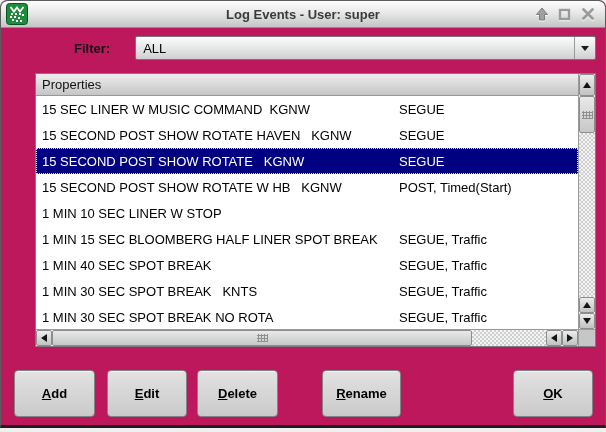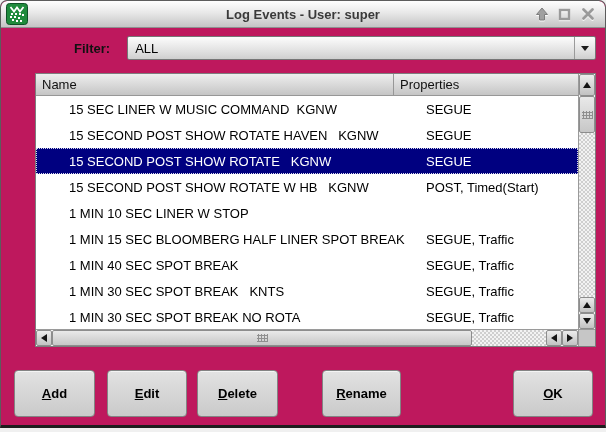--- a/index.html
+++ b/index.html
@@ -27,21 +27,21 @@
     font-size:13px;font-weight:bold;color:#3a3a3a;pointer-events:none;
   }
   .win-controls{margin-left:auto;display:flex;align-items:center;gap:8px;margin-right:10px;}
   .win-btn{width:15px;height:15px;display:flex;align-items:center;justify-content:center;
     filter:drop-shadow(0 1px 0 rgba(255,255,255,.85));}
 
   
   .filter-row{display:flex;align-items:center;height:24px;margin:8px 9px 0 0;padding-left:41px;}
   .filter-label{font-size:13px;font-weight:bold;color:#111;padding-left:32px;}
   .combo{
-    flex:1;height:24px;margin-left:17px;
+    flex:1;height:24px;margin-left:25px;
     border:1px solid #767676;border-radius:2px;
     background:linear-gradient(#fcfcfc,#dedede 70%,#cfcfcf);
     display:flex;align-items:center;padding-left:7px;
     font-size:13px;color:#000;text-align:center;
   }
   .combo-arrow-btn{
     margin-left:auto;align-self:stretch;width:21px;
     border-left:1px solid #9a9a9a;
     display:flex;align-items:center;justify-content:center;
   }
@@ -56,21 +56,21 @@
     position:absolute;top:0;left:0;right:17px;height:22px;display:flex;
     background:linear-gradient(#eeeeee,#c5c5c5);
     border-bottom:1px solid #979797;
     font-size:13px;color:#111;
   }
   .hcell{line-height:21px;padding-left:6px;overflow:hidden;}
   .hcell.name{width:358px;border-right:1px solid #979797;}
   .hcell.props{flex:1;}
 
   .rows{position:absolute;top:22px;left:0;right:17px;bottom:17px;background:#fff;overflow:hidden;}
-  .row{display:flex;height:26px;align-items:center;font-size:13px;color:#000;padding-left:27px;}
+  .row{display:flex;height:26px;align-items:center;font-size:13px;color:#000;}
   .cell{overflow:hidden;}
   .cell.name{width:357px;padding-left:6px;white-space:pre;}
   .cell.props{flex:1;padding-left:6px;white-space:pre;}
   .row.selected{position:relative;background:#000080;color:#fff;}
   .row.selected::after{content:"";position:absolute;inset:0;border:1px dotted rgba(255,255,255,.85);pointer-events:none;}
 
   
   .dither{
     background-color:#f3f3f3;
     background-image:
@@ -176,21 +176,20 @@
       <span>ALL</span>
       <div class="combo-arrow-btn">
         <div class="tri-down-sm"></div>
       </div>
     </div>
   </div>
 
   <div class="list-frame">
 
     <div class="list-header">
-      <div class="hcell name">Name</div>
       <div class="hcell props">Properties</div>
     </div>
 
     <div class="rows">
       <div class="row">
         <span class="cell name">15 SEC LINER W MUSIC COMMAND  KGNW</span>
         <span class="cell props">SEGUE</span>
       </div>
       <div class="row">
         <span class="cell name">15 SECOND POST SHOW ROTATE HAVEN   KGNW</span>

